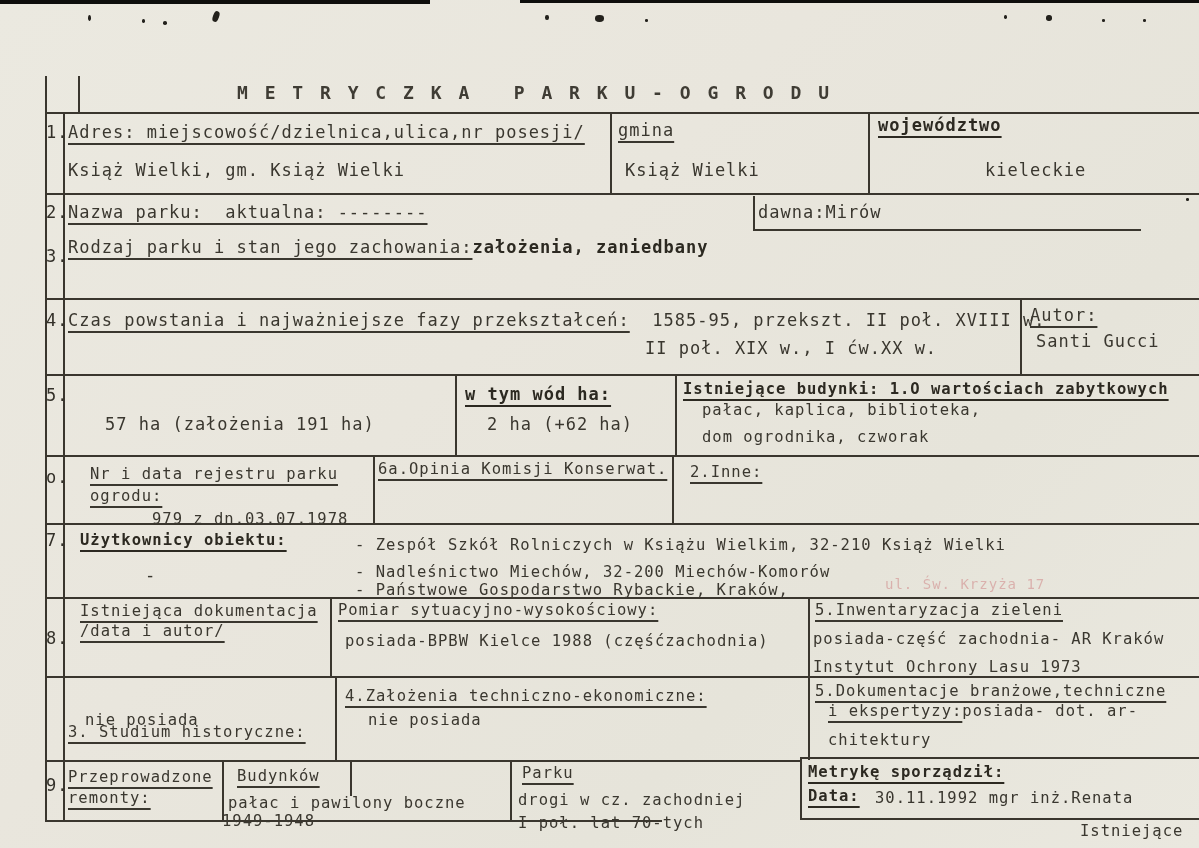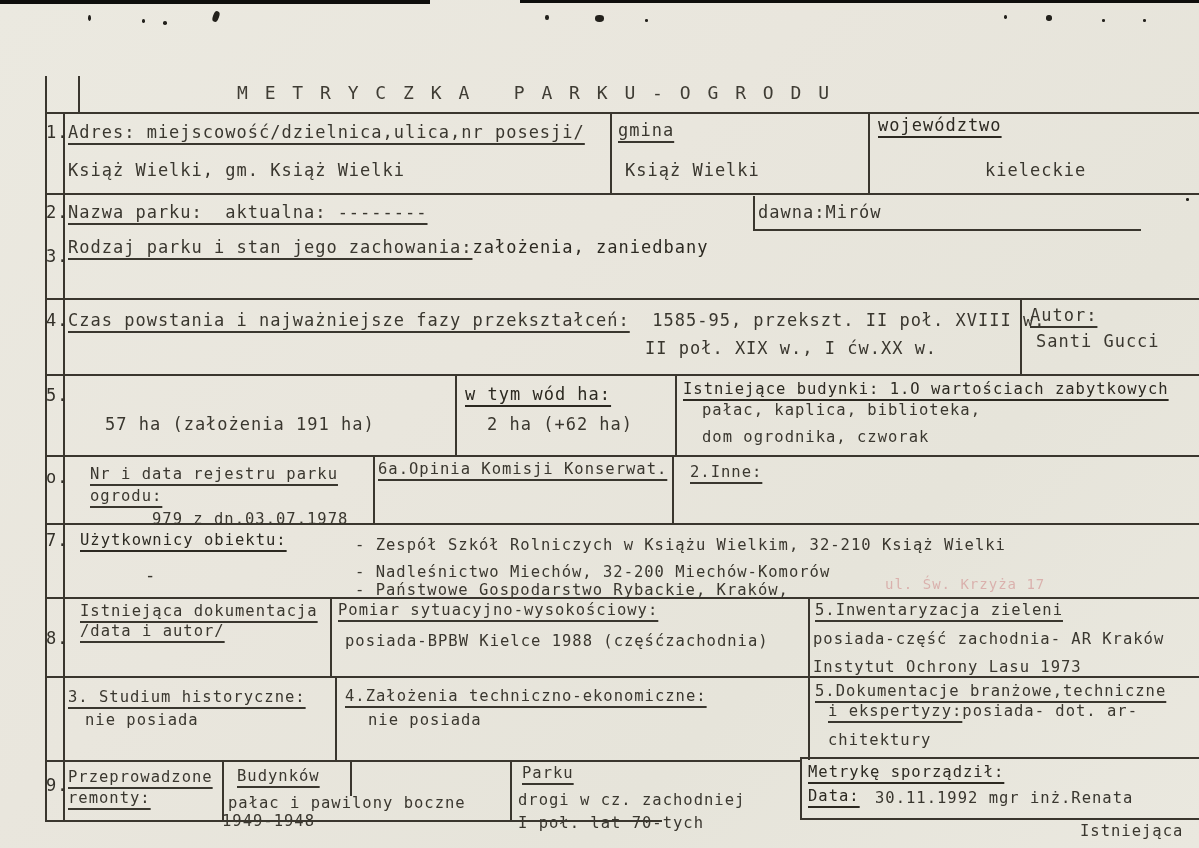--- a/index.html
+++ b/index.html
@@ -4,21 +4,21 @@
 <style>
   html,body{margin:0;padding:0;background:#555;}
   .paper{
     position:relative;width:1199px;height:848px;overflow:hidden;
     background:linear-gradient(135deg,#ebe9e0 0%,#e9e6dd 40%,#e6e4da 70%,#eae8df 100%);
     font-family:"DejaVu Sans Mono","Liberation Mono",monospace;
     color:#3a372f;
   }
   .t{position:absolute;white-space:pre;font-size:17px;letter-spacing:1px;line-height:1.25;}
   .sm{font-size:15.5px;}
-  .b{font-weight:normal;color:#2c2921;}
+  .b{font-weight:bold;color:#2c2921;}
   .u{text-decoration:underline;text-decoration-thickness:1.6px;text-underline-offset:5px;}
   .hl,.vl,.sp,.strip{position:absolute;display:block;background:#3a362e;}
   .hl{height:2px;}
   .vl{width:2px;}
   .strip{background:#0e0e0c;}
   .sp{background:#23211c;border-radius:45%;}
   .title{font-size:18px;letter-spacing:3px;color:#3f3c34;}
   .faint{color:rgba(196,92,98,0.38);font-size:14px;}
   .num{color:#34312a;}
 </style>
@@ -123,35 +123,35 @@
 
   <div class="t num" style="left:46px;top:628px">8.</div>
   <div class="t u sm" style="left:80px;top:602px">Istniejąca dokumentacja</div>
   <div class="t u sm" style="left:80px;top:622px">/data i autor/</div>
   <div class="t u sm" style="left:338px;top:601px">Pomiar sytuacyjno-wysokościowy:</div>
   <div class="t sm" style="left:345px;top:632px">posiada-BPBW Kielce 1988 (częśćzachodnia)</div>
   <div class="t u sm" style="left:815px;top:601px">5.Inwentaryzacja zieleni</div>
   <div class="t sm" style="left:813px;top:630px">posiada-część zachodnia- AR Kraków</div>
   <div class="t sm" style="left:813px;top:658px">Instytut Ochrony Lasu 1973</div>
 
-  <div class="t u sm" style="left:68px;top:688px">3. Studium historyczne:</div>
+  <div class="t u sm" style="left:68px;top:723px">3. Studium historyczne:</div>
   <div class="t sm" style="left:85px;top:711px">nie posiada</div>
   <div class="t u sm" style="left:345px;top:687px">4.Założenia techniczno-ekonomiczne:</div>
   <div class="t sm" style="left:368px;top:711px">nie posiada</div>
   <div class="t u sm" style="left:815px;top:682px">5.Dokumentacje branżowe,techniczne</div>
   <div class="t sm" style="left:828px;top:702px"><span class="u">i ekspertyzy:</span><span>posiada- dot. ar-</span></div>
   <div class="t sm" style="left:828px;top:731px">chitektury</div>
 
   <div class="t num" style="left:46px;top:775px">9.</div>
   <div class="t u sm" style="left:68px;top:768px">Przeprowadzone</div>
   <div class="t u sm" style="left:68px;top:789px">remonty:</div>
   <div class="t u sm" style="left:237px;top:767px">Budynków</div>
   <div class="t sm" style="left:228px;top:794px">pałac i pawilony boczne</div>
   <div class="t sm" style="left:222px;top:812px">1949-1948</div>
   <div class="t u sm" style="left:522px;top:764px">Parku</div>
   <div class="t sm" style="left:518px;top:791px">drogi w cz. zachodniej</div>
   <div class="t sm" style="left:518px;top:814px">I poł. lat 70-tych</div>
   <div class="t u b sm" style="left:808px;top:763px">Metrykę sporządził:</div>
   <div class="t u b sm" style="left:808px;top:787px">Data:</div>
   <div class="t sm" style="left:875px;top:789px">30.11.1992 mgr inż.Renata</div>
-  <div class="t sm" style="left:1080px;top:822px">Istniejąca</div>
+  <div class="t sm" style="left:1080px;top:822px">Istniejące</div>
 
 </div>
 
 </body></html>

